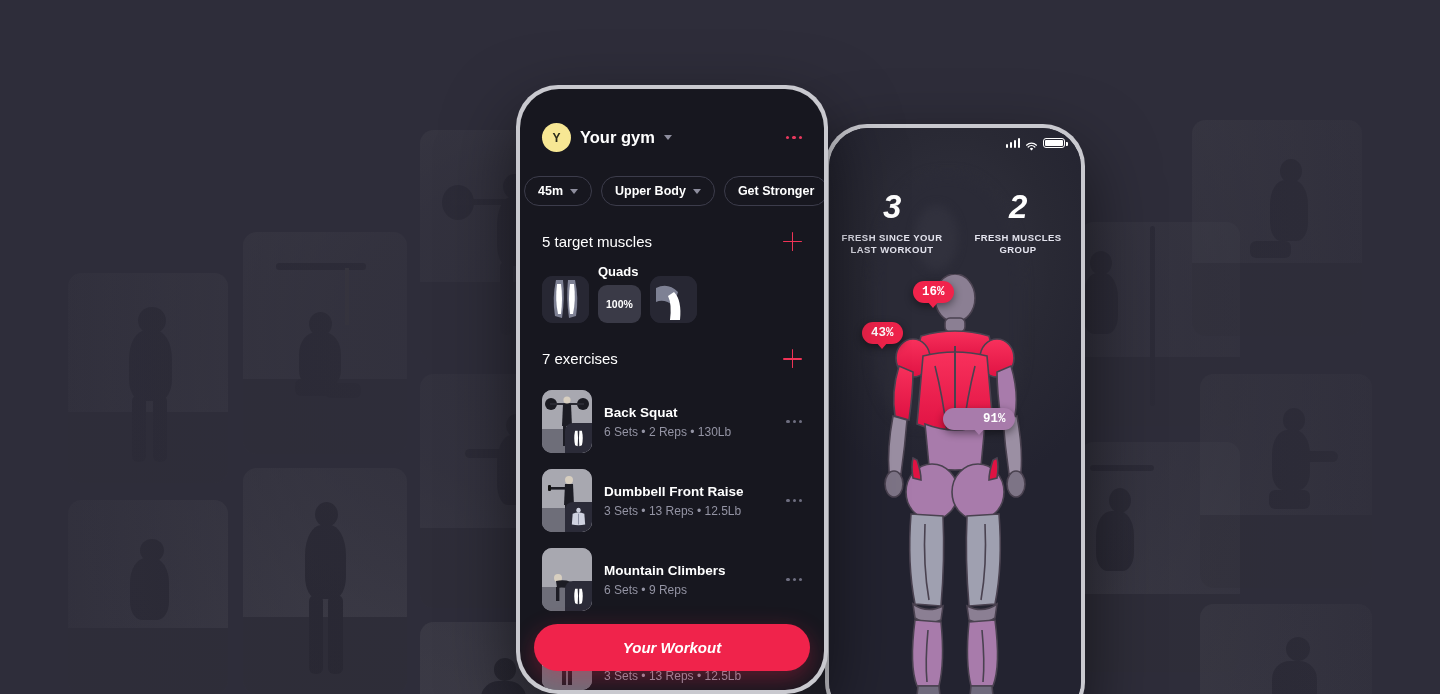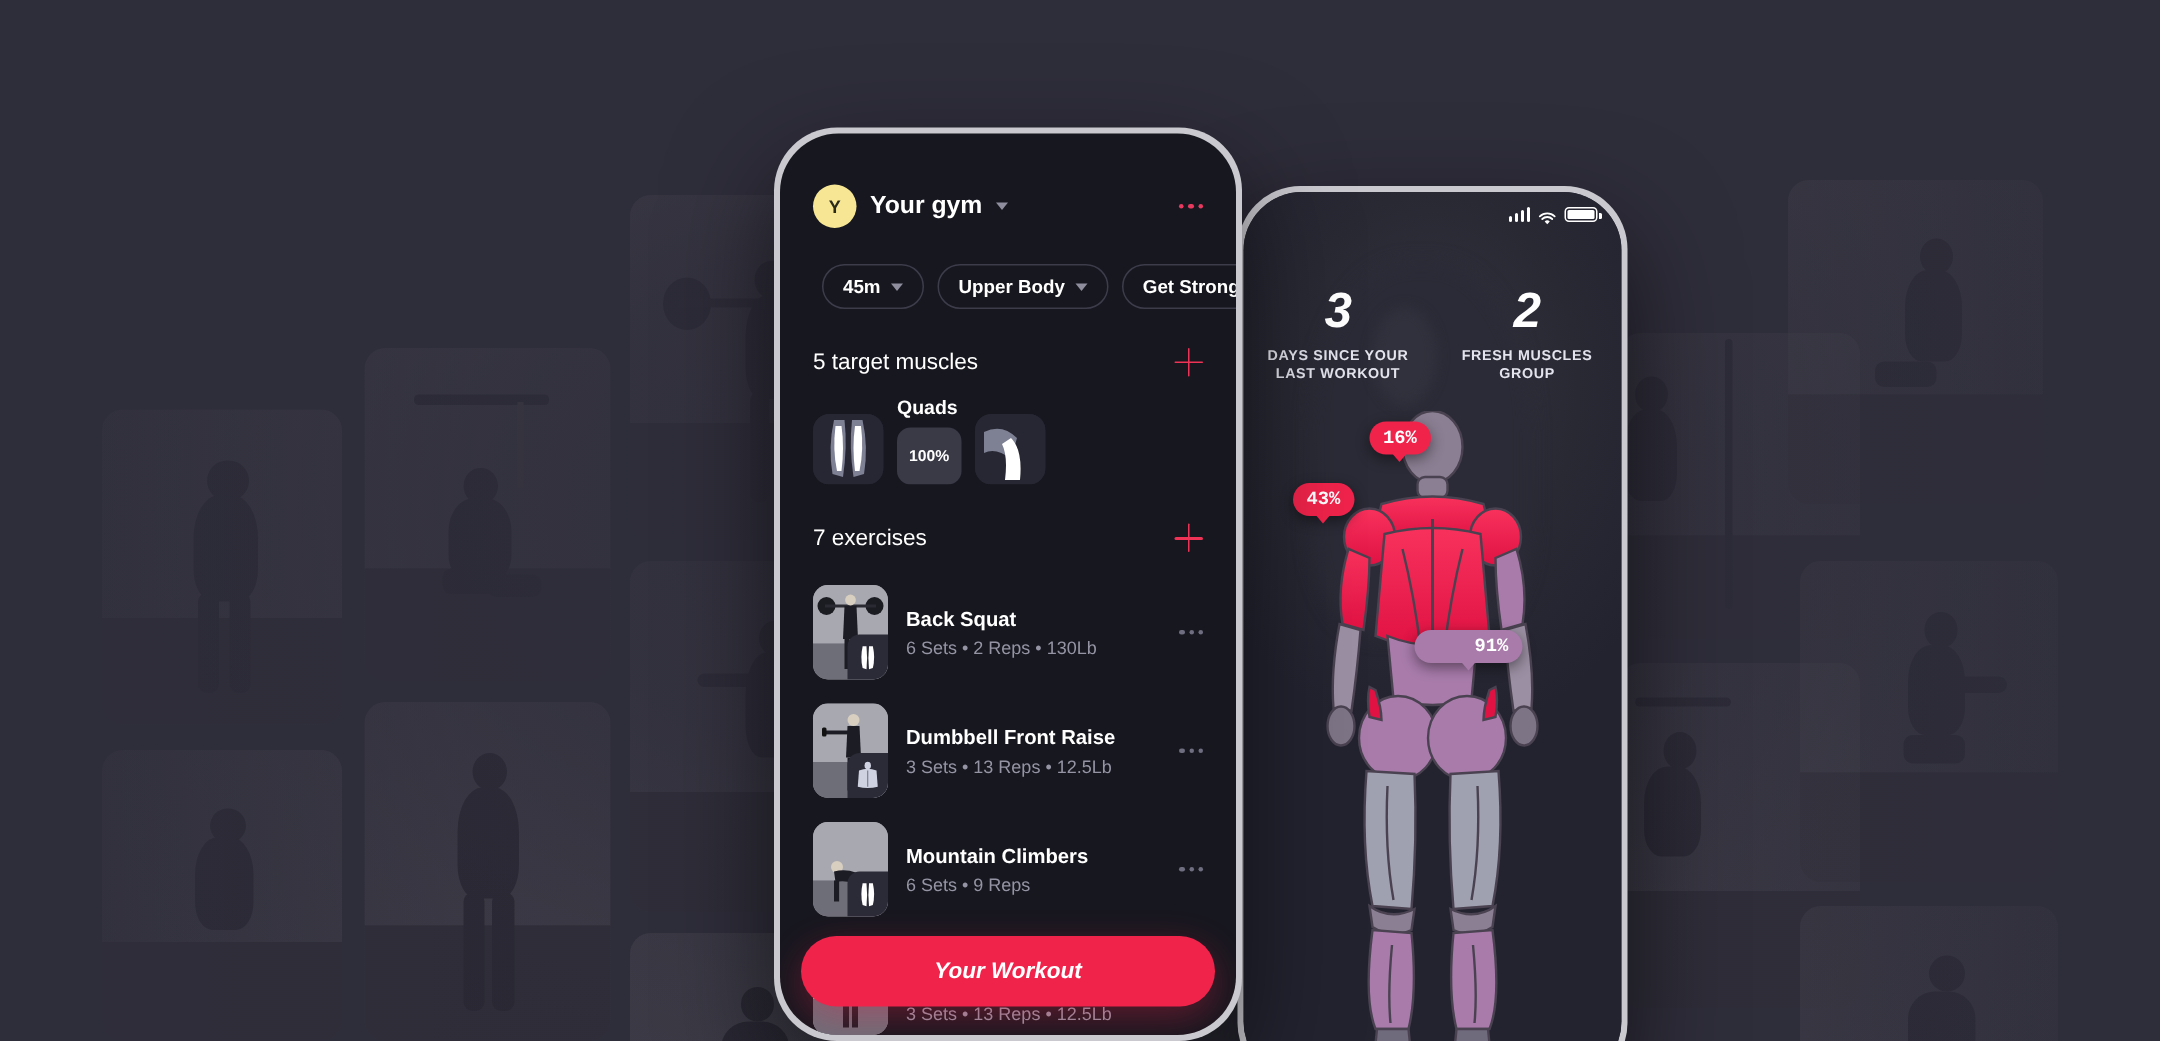--- a/index.html
+++ b/index.html
@@ -147,21 +147,21 @@
   .lp-title { font-size:16.5px; font-weight:bold; color:#fff; }
   .chev {
     width:0; height:0; flex-shrink:0;
     border-left:4.5px solid transparent;
     border-right:4.5px solid transparent;
     border-top:5px solid #8e8e9e;
   }
   .dots-menu { margin-left:auto; display:flex; gap:3px; }
   .dots-menu i { width:3.4px; height:3.4px; border-radius:50%; background:#e8395e; display:block; }
 
-  .pills { display:flex; gap:9px; padding:24px 22px 0 4px;margin-left:24px; }
+  .pills { display:flex; gap:9px; padding:24px 22px 0 4px; }
   .pill {
     display:flex; align-items:center; gap:7px;
     border:1px solid #3c3c4b; border-radius:16px;
     padding:7px 13px; color:#fff; font-size:12.5px; font-weight:bold;
     background:transparent; white-space:nowrap;
   }
 
   .section-head {
     display:flex; align-items:center;
     padding:26px 22px 0 22px;
@@ -346,21 +346,21 @@
         </svg>
       </span>
       <span class="sb-batt">
           <i></i>
         </span>
     </div>
 
     <div class="rp-stats">
       <div class="rp-stat">
         <div class="rp-num">3</div>
-        <div class="rp-lbl">DAYS SINCE YOUR LAST WORKOUT</div>
+        <div class="rp-lbl">FRESH SINCE YOUR LAST WORKOUT</div>
       </div>
       <div class="rp-stat">
         <div class="rp-num">2</div>
         <div class="rp-lbl">FRESH MUSCLES GROUP</div>
       </div>
     </div>
 
     <div id="bodymap">
       <svg width="200" height="440" viewBox="0 0 200 440">
         <defs>
@@ -416,21 +416,21 @@
           <path d="M73 356 Q70 388 72 408" fill="none"></path>
           <path d="M127 356 Q130 388 128 408" fill="none"></path>
 
           <path d="M63 412 L84 412 L86 432 L61 432 Z" fill="#6f6a7c"></path>
           <path d="M137 412 L116 412 L114 432 L139 432 Z" fill="#6f6a7c"></path>
         </g>
       </svg>
 
       <div class="pct-badge pct-red" style="left:58px;top:7px;">16%</div>
       <div class="pct-badge pct-red" style="left:7px;top:48px;">43%</div>
-      <div class="pct-badge pct-purple" style="left:88px;top:146px;padding-left:40px;">91%</div>
+      <div class="pct-badge pct-purple" style="left:88px;top:134px;padding-left:40px;">91%</div>
     </div>
   </div>
 </div>
 
 <div class="phone" id="phone-left">
   <div class="phone-screen">
 
     <div class="lp-head">
       <div class="avatar">Y</div>
       <div class="lp-title">Your gym</div>

